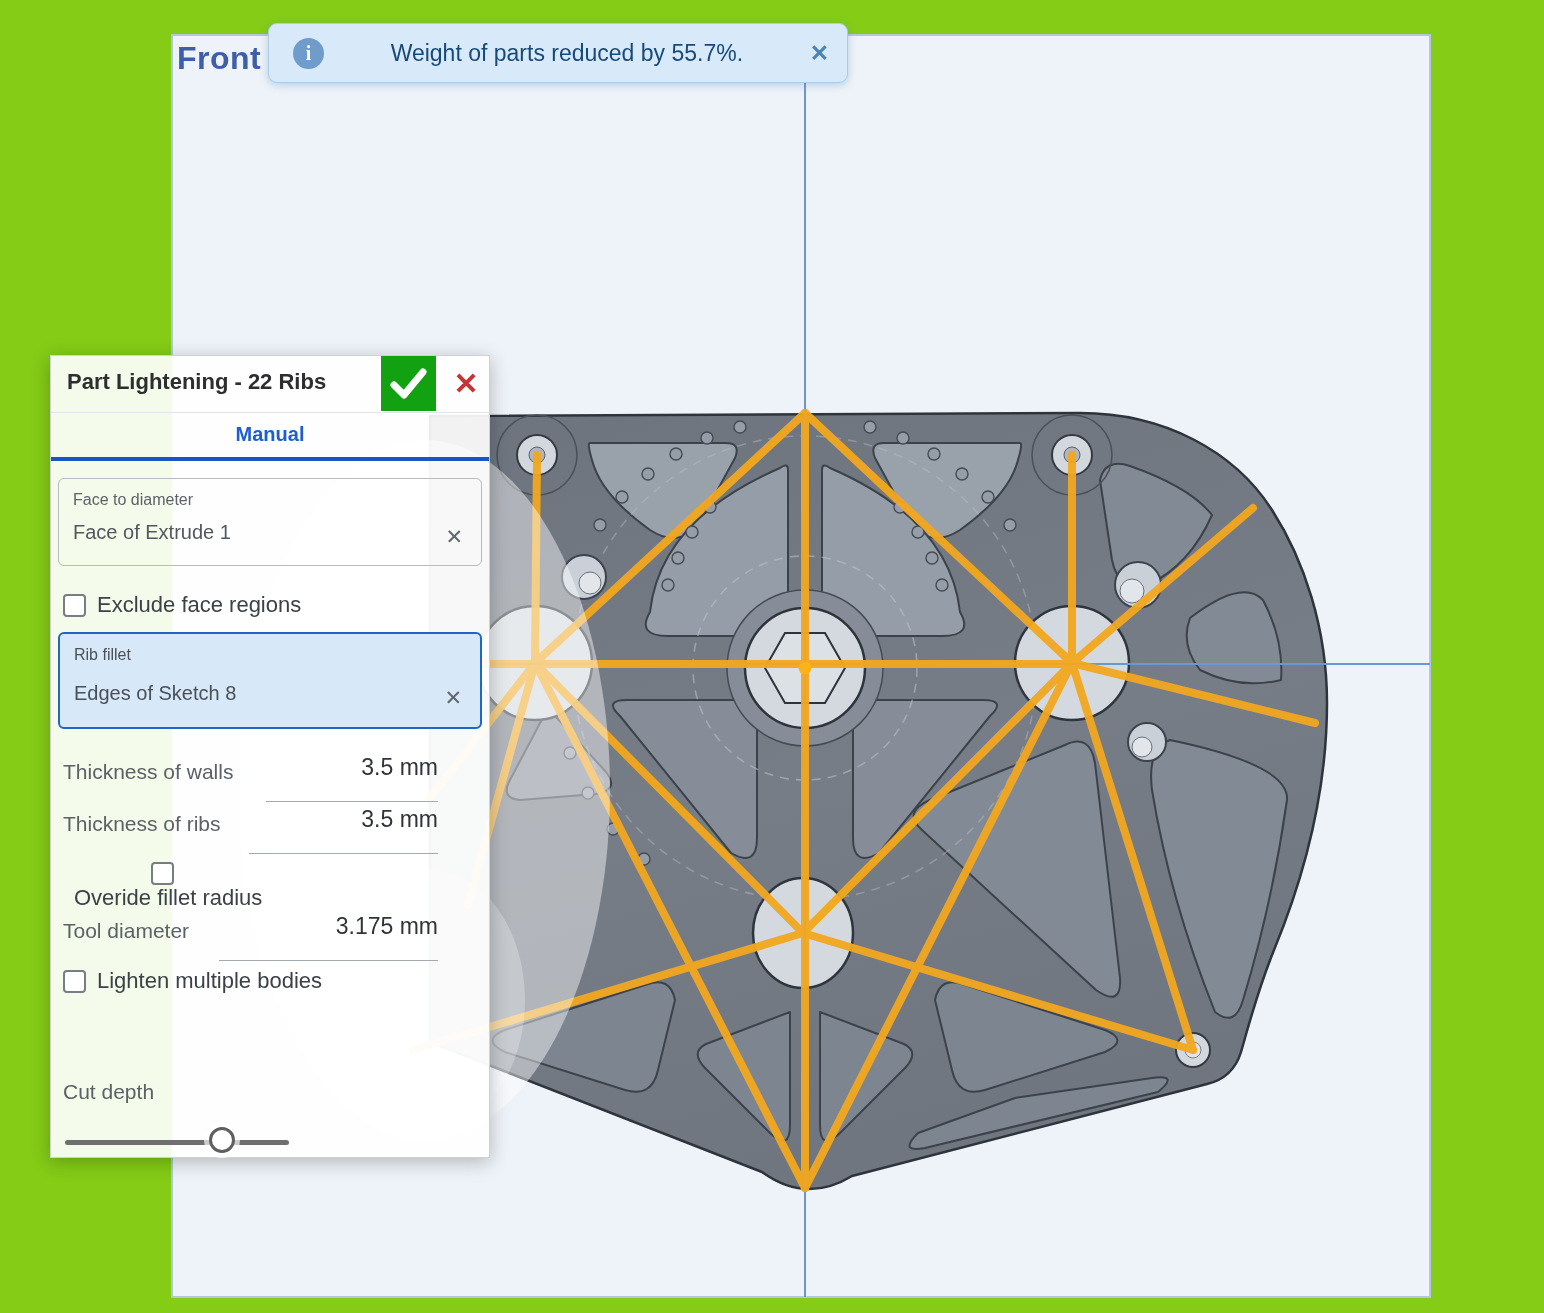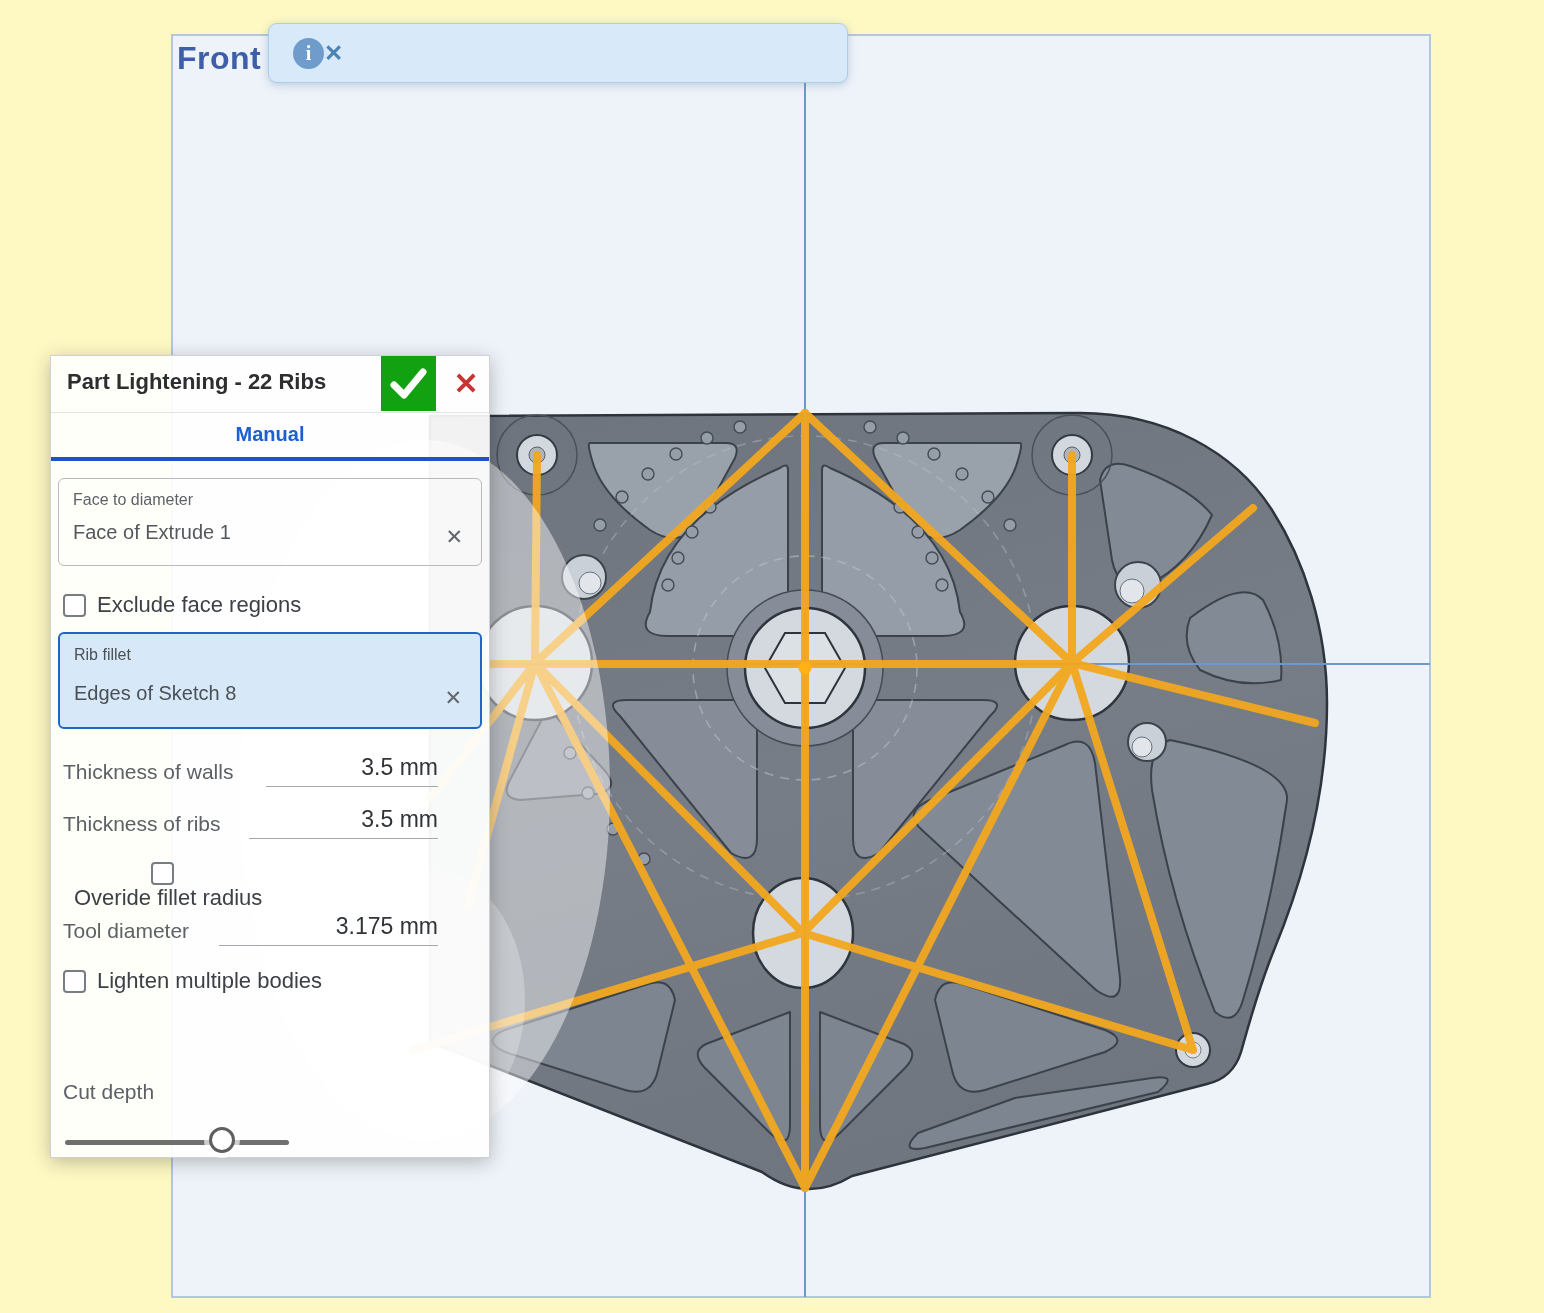--- a/index.html
+++ b/index.html
@@ -1,17 +1,17 @@
 <!DOCTYPE html>
 <html><head>
 <meta charset="utf-8">
 <style>
   html,body{margin:0;padding:0;background:#fff;}
   #stage{position:relative;width:1544px;height:1313px;overflow:hidden;
-         font-family:"Liberation Sans", sans-serif;background:#fef9c3;}
+         font-family:"Liberation Sans", sans-serif;background:#84cc16;}
   #model-svg{position:absolute;left:0;top:0;z-index:0;}
 
   
   .front-label{position:absolute;left:177px;top:40px;z-index:2;
     font-size:32px;font-weight:bold;color:#3e5fa7;letter-spacing:.5px;}
 
   
   .toast{position:absolute;left:268px;top:23px;width:578px;height:58px;z-index:3;
     background:#d8eaf9;border:1.5px solid #a9cdea;border-radius:9px;
     display:flex;align-items:center;box-shadow:0 2px 8px rgba(90,130,170,.35);}
@@ -42,21 +42,21 @@
   .sel-label{position:absolute;left:14px;top:12px;font-size:16px;color:#5e6268;}
   .sel-value{position:absolute;left:14px;font-size:20px;color:#54585e;}
   .sel-clear{position:absolute;right:18px;font-size:21px;color:#62676d;cursor:pointer;}
 
   .chk-row{position:absolute;left:12px;display:flex;align-items:center;cursor:pointer;}
   .chk-box{width:19px;height:19px;border:2px solid #787d83;border-radius:4px;background:#fff;flex:none;}
   .chk-label{margin-left:11px;font-size:22px;color:#3c4147;}
 
   .num-label{position:absolute;font-size:21px;color:#5c6166;}
   .num-line{position:absolute;border-bottom:1.5px solid #a3a9af;text-align:right;
-    font-size:23px;color:#303438;padding-bottom:5px;}
+    font-size:23px;color:#303438;padding-bottom:20px;}
 
   .blind-row{position:absolute;left:0;top:652px;width:389px;height:46px;
     border-bottom:1.5px solid #a3a9af;cursor:pointer;}
   .blind-text{position:absolute;left:12px;bottom:6px;font-size:25px;color:#3f4449;}
   .blind-caret{position:absolute;right:22px;bottom:12px;font-size:14px;color:#2f3338;}
 
   .slider-track{position:absolute;left:14px;top:784px;width:224px;height:5px;
     background:#6f6f6f;border-radius:3px;cursor:pointer;}
   .slider-thumb{position:absolute;top:771px;width:26px;height:26px;border-radius:50%;
     background:#fff;border:3px solid #5f5f5f;box-sizing:border-box;cursor:grab;
@@ -187,20 +187,21 @@
     <circle cx="805" cy="668" r="6.5" fill="#ffb216"></circle>
 
     <ellipse cx="425" cy="790" rx="185" ry="350" fill="#ffffff" opacity="0.45"></ellipse>
     <ellipse cx="430" cy="1000" rx="95" ry="130" fill="#ffffff" opacity="0.25"></ellipse>
   </svg>
 
   <div class="front-label">Front</div>
 
   <div class="toast">
     <div class="toast-icon">i</div>
+    <div class="toast-msg">Weight of parts reduced by 55.7%.</div>
     <div class="toast-close">✕</div>
   </div>
 
   <div class="dialog">
     <div class="dlg-title">Part Lightening - 22 Ribs</div>
     <div class="btn-accept">
       <svg width="55" height="55" viewBox="0 0 55 55">
         <polyline points="13,29 23,39 42,16" fill="none" stroke="#ffffff" stroke-width="7" stroke-linecap="round" stroke-linejoin="round"></polyline>
       </svg>
     </div>

